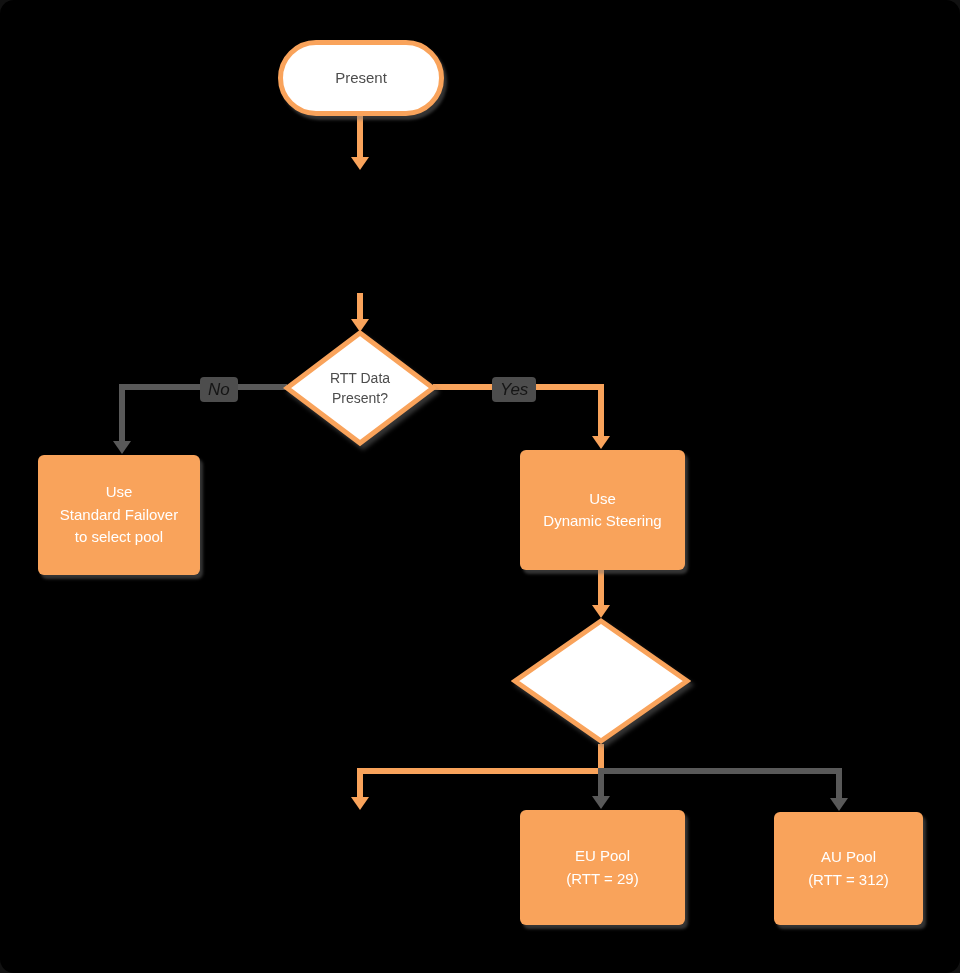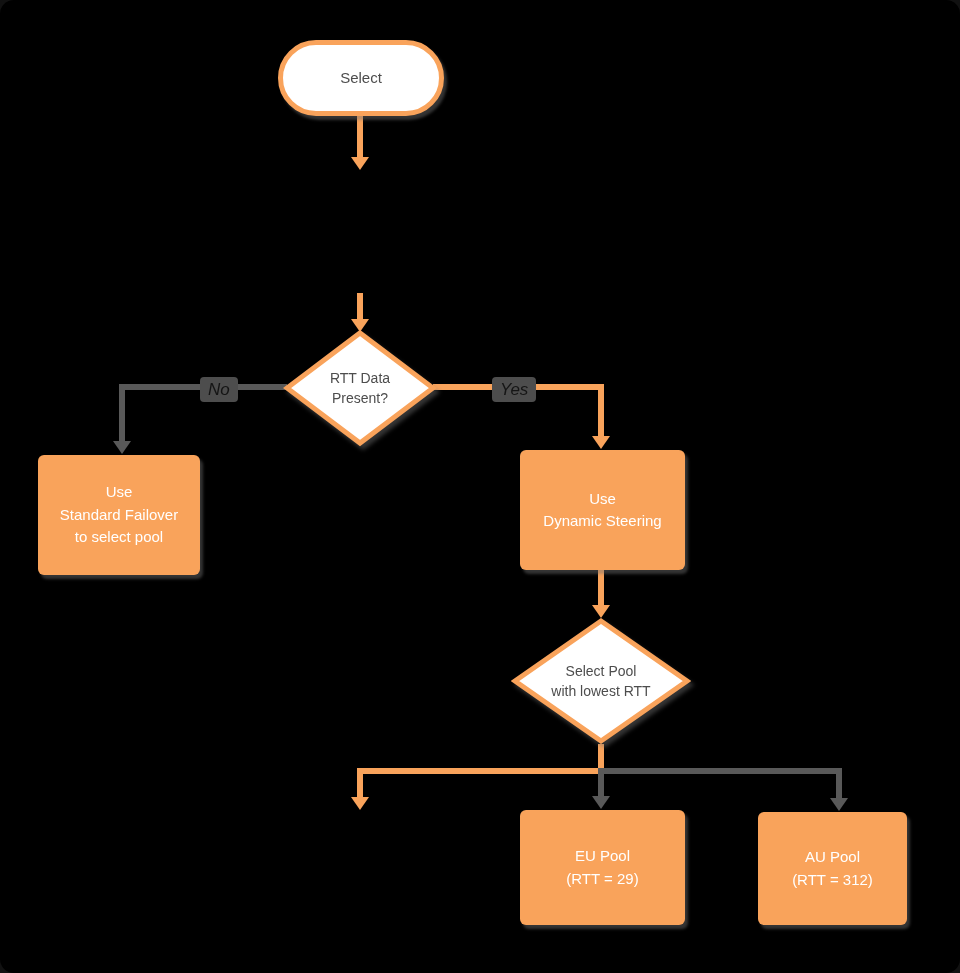--- a/index.html
+++ b/index.html
@@ -116,21 +116,21 @@
   <div class="vline orange-line" style="left:357px;top:768px;height:30px"></div>
   <div class="arrow-down" style="left:351px;top:797px"></div>
 
   <div class="vline gray-line" style="left:598px;top:768px;height:28px"></div>
   <div class="arrow-down gray" style="left:592px;top:796px"></div>
 
   <div class="vline gray-line" style="left:836px;top:768px;height:32px"></div>
   <div class="arrow-down gray" style="left:830px;top:798px"></div>
 
   <div class="node stadium" style="left:278px;top:40px;width:166px;height:76px">
-    <div class="label">Select</div>
+    <div class="label">Present</div>
   </div>
 
 
   <svg class="diamond" style="left:283px;top:329px" width="154" height="118" viewBox="0 0 154 118">
     <polygon points="77,4 150,59 77,114 4,59"></polygon>
   </svg>
   <div class="diamond-label" style="left:283px;top:329px;width:154px;height:118px">RTT Data
 Present?</div>
 
   <div class="node orange-box" style="left:38px;top:455px;width:162px;height:120px">
@@ -140,27 +140,25 @@
   </div>
 
   <div class="node orange-box" style="left:520px;top:450px;width:165px;height:120px">
     <div class="label">Use
 Dynamic Steering</div>
   </div>
 
   <svg class="diamond" style="left:511px;top:617px" width="180" height="128" viewBox="0 0 180 128">
     <polygon points="90,4 176,64 90,124 4,64"></polygon>
   </svg>
-  <div class="diamond-label" style="left:511px;top:617px;width:180px;height:128px">Select Pool
-with lowest RTT</div>
 
 
   <div class="node orange-box" style="left:520px;top:810px;width:165px;height:115px">
     <div class="label">EU Pool
 (RTT = 29)</div>
   </div>
 
-  <div class="node orange-box" style="left:758px;top:812px;width:149px;height:113px">
+  <div class="node orange-box" style="left:774px;top:812px;width:149px;height:113px">
     <div class="label">AU Pool
 (RTT = 312)</div>
   </div>
 
 </div>
 
 </body></html>

